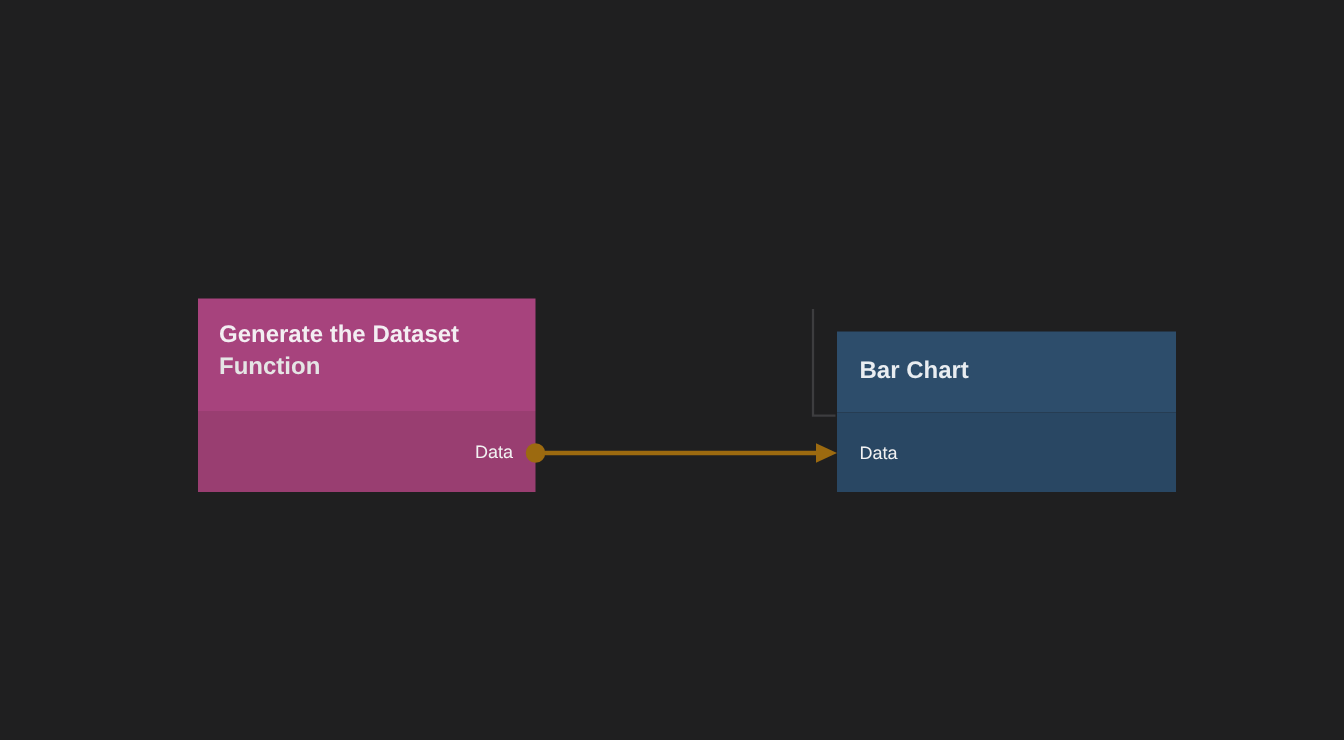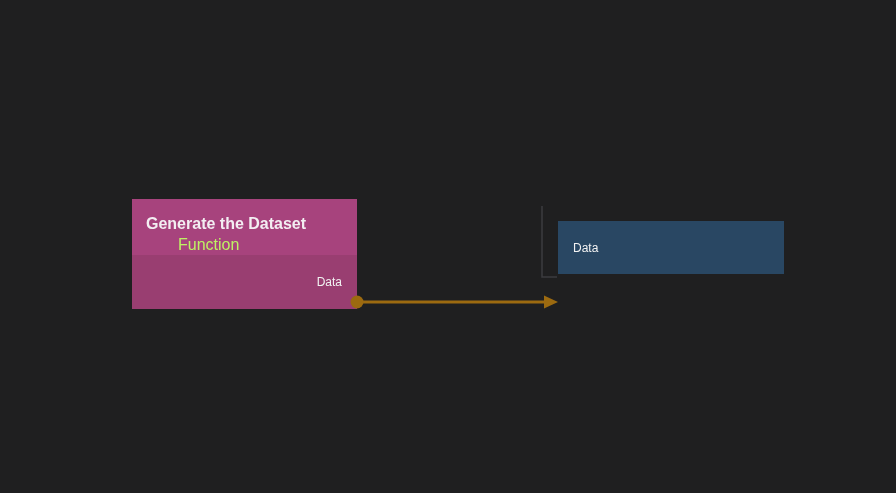--- a/index.html
+++ b/index.html
@@ -19,38 +19,37 @@
   .node {
     position: absolute;
     box-sizing: border-box;
   }
   
   .node-generate {
     left: 132px; top: 199px;
     width: 225px; height: 129px;
   }
   .node-generate .node-header {
-    height: 56px;
+    height: 75px;
     box-sizing: border-box;
     padding: 15px 14px 0 14px;
   }
   .node-generate .node-title {
     font-size: 16px;
     font-weight: 700;
     color: #f3eef2;
     line-height: 20px;
     white-space: nowrap;
   }
   .node-generate .node-subtitle {
     font-size: 16px;
-    font-weight: 400;
-    color: #bef264;
+    font-weight: 700;
+    color: #e5e5e5;
     line-height: 21px;
     white-space: nowrap;
-    margin-left: 32px;
   }
   .node-generate .node-body {
     height: 54px;
     display: flex;
     align-items: center;
     justify-content: flex-end;
     padding-right: 15px;
     box-sizing: border-box;
   }
   .port-label {
@@ -109,20 +108,23 @@
       <div class="node-title">Generate the Dataset</div>
       <div class="node-subtitle">Function</div>
     </div>
     <div class="node-body" style="background: rgb(153, 62, 113);">
       <span class="port-label">Data</span>
     </div>
   </div>
 
 
   <div class="node node-barchart">
+    <div class="node-header" style="background: rgb(45, 77, 107);">
+      <span class="blue-title">Bar Chart</span>
+    </div>
     <div class="node-body" style="background: rgb(41, 71, 99);">
       <span class="port-label">Data</span>
     </div>
   </div>
 
   <svg class="wires" width="896" height="493" viewBox="0 0 896 493">
 
     <polyline points="542,206 542,277 557,277" fill="none" stroke-width="1.5" style="stroke: rgb(61, 61, 63);"></polyline>
 
     <line x1="357" y1="302" x2="546" y2="302" stroke-width="3" style="stroke: rgb(156, 106, 16);"></line>

